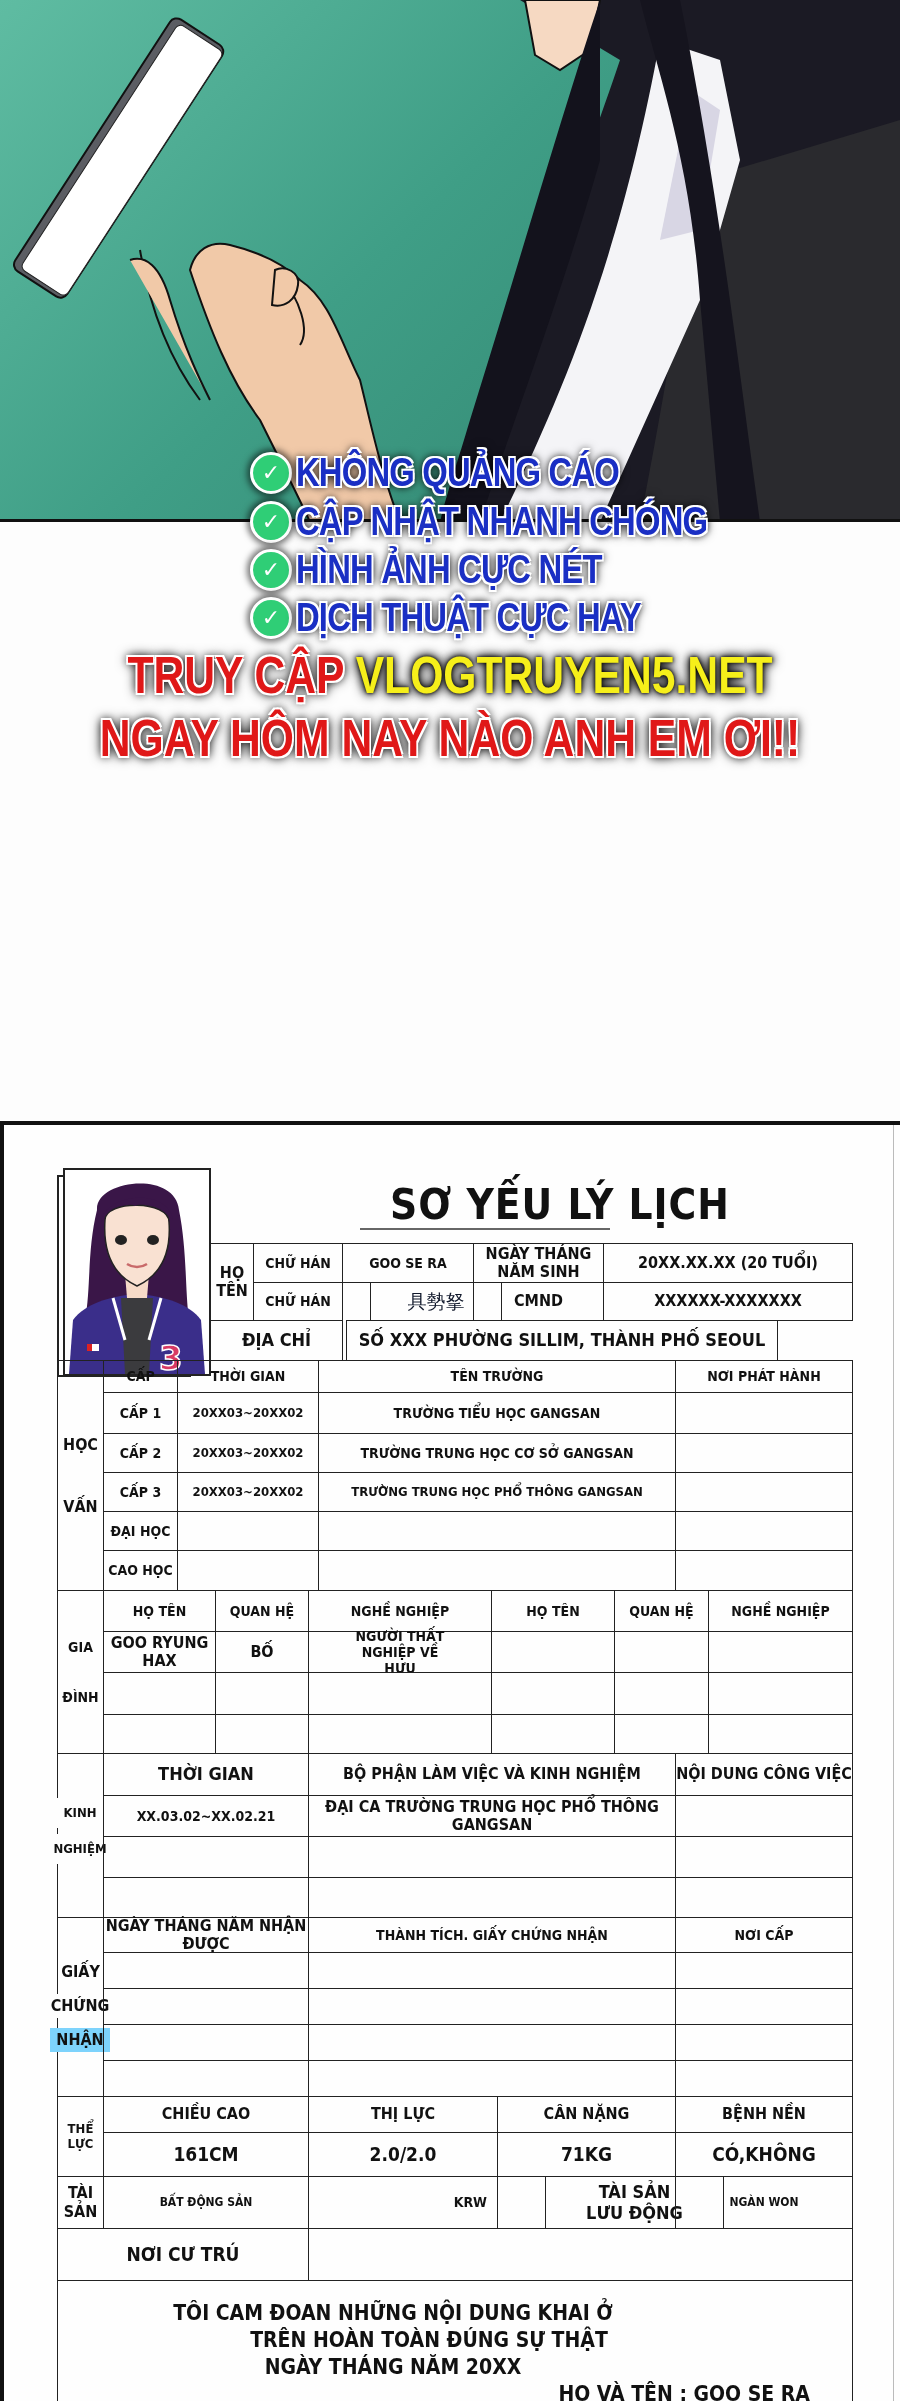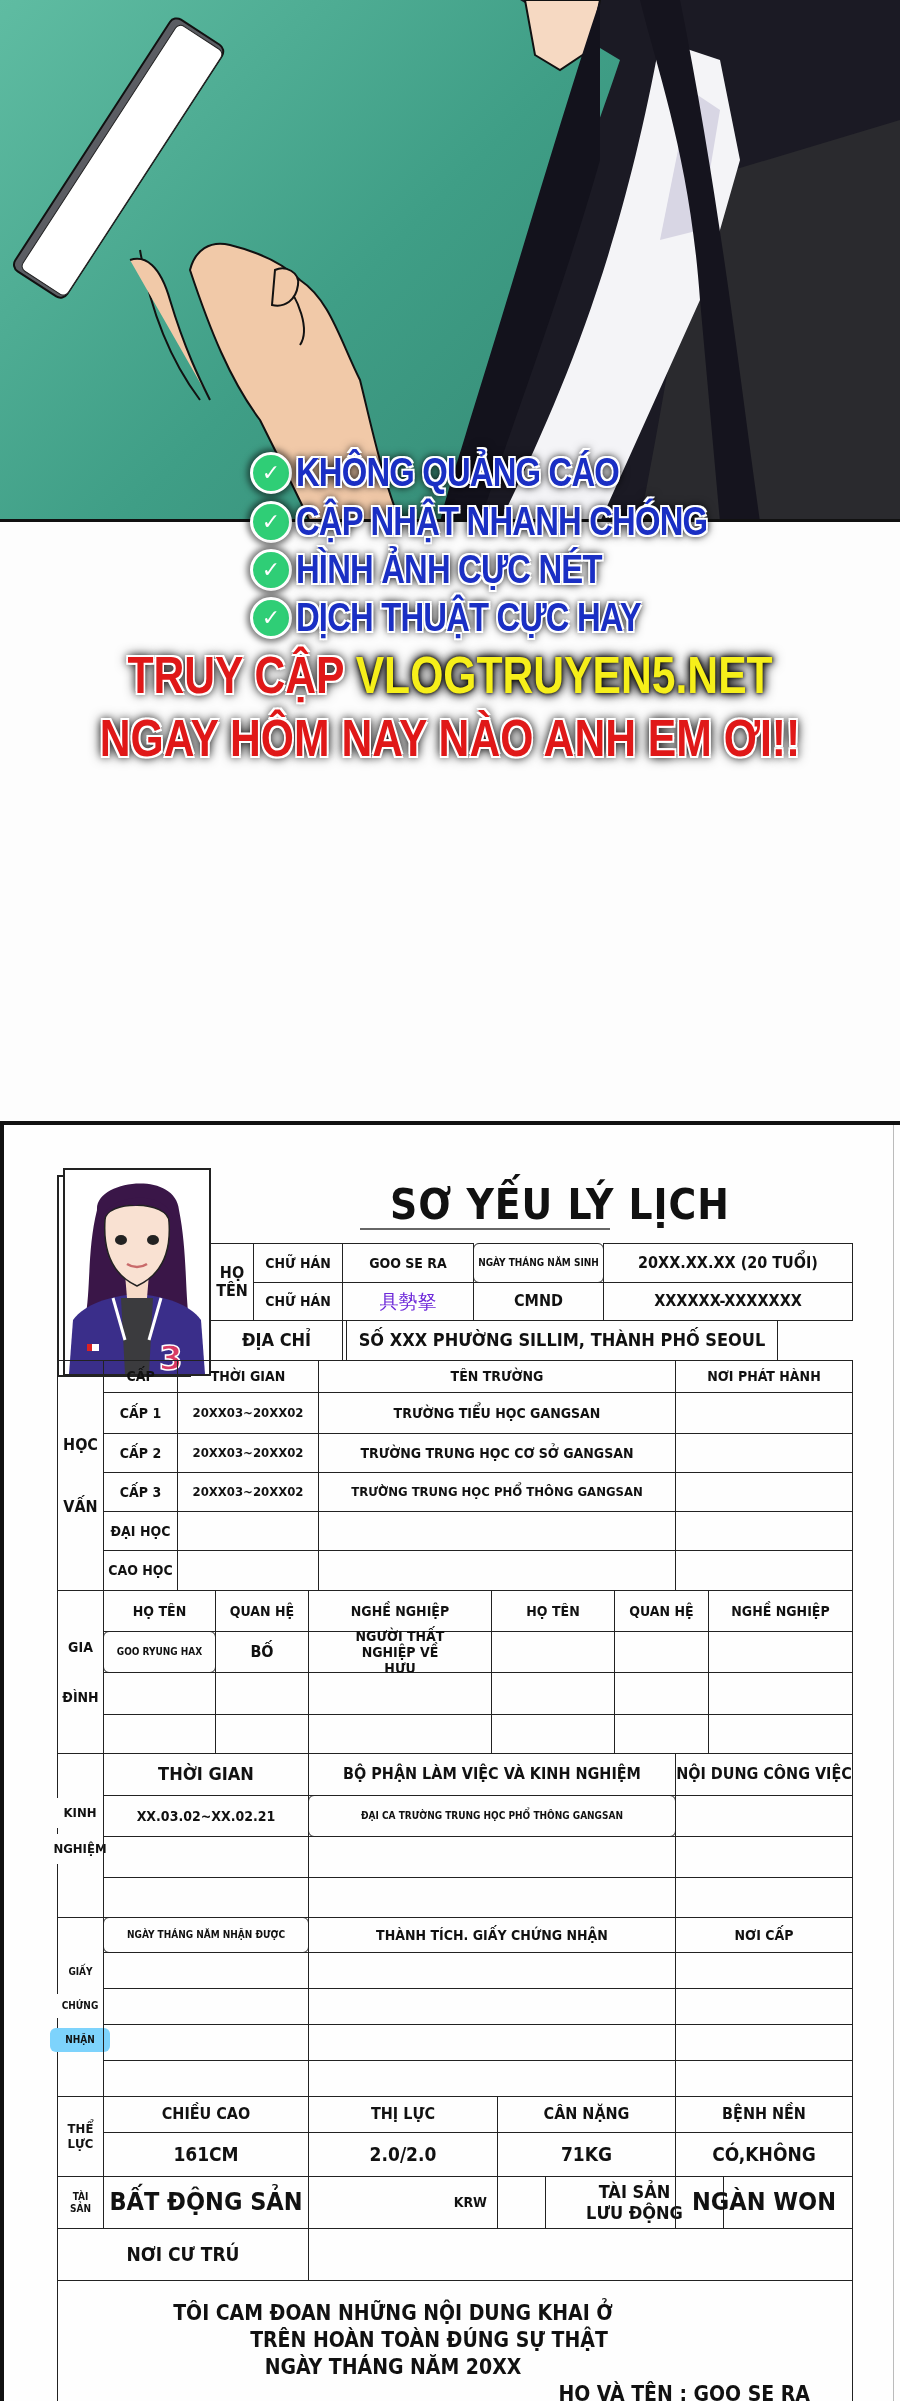--- a/index.html
+++ b/index.html
@@ -21,22 +21,22 @@
   #frame{left:0;top:1121px;width:900px;height:1290px;border-top:4px solid #111;border-left:4px solid #111;box-sizing:border-box;background:#fefefe;}
   #frame-inner{left:893px;top:1125px;width:1px;height:1280px;background:#bbb;}
   .title{left:300px;top:1180px;width:520px;text-align:center;font-family:"DejaVu Sans Condensed","DejaVu Sans",sans-serif;font-weight:900;font-size:42px;color:#111;letter-spacing:1px;}
   .title-ul{left:360px;top:1228px;width:250px;height:2px;background:#666;}
   
   #photo-back{left:57px;top:1175px;width:130px;height:198px;border:2px solid #222;background:#fff;}
   #photo{left:63px;top:1168px;width:144px;height:204px;border:2px solid #222;background:#fff;overflow:hidden;}
   
   .c{position:absolute;box-sizing:border-box;border:1.5px solid #222;display:flex;align-items:center;justify-content:center;text-align:center;font-weight:bold;color:#111;font-size:15px;line-height:1.15;background:transparent;}
   .lbl{position:absolute;box-sizing:border-box;display:flex;align-items:center;justify-content:center;text-align:center;font-weight:bold;color:#111;font-size:14px;line-height:1.2;}
-  .s12{font-size:10px;border-radius:6px;} .s13{font-size:13px;} .s14{font-size:14px;} .s16{font-size:16px;} .s18{font-size:18px;} .s19{font-size:19px;} .s20{font-size:25px;}
-  .cjk{font-weight:normal;color:#6d28d9;font-size:19px;font-family:"DejaVu Sans",sans-serif;}
+  .s12{font-size:16px;} .s13{font-size:13px;} .s14{font-size:14px;} .s16{font-size:16px;} .s18{font-size:18px;} .s19{font-size:19px;} .s20{font-size:12px;}
+  .cjk{font-weight:normal;color:#0f172a;font-size:19px;font-family:"DejaVu Sans",sans-serif;margin-left:28px;}
   .decl{position:absolute;left:57px;width:672px;text-align:center;font-weight:bold;font-size:21px;color:#111;}
 </style>
 </head>
 <body>
 
 <div id="panel" class="abs">
   <div class="bg-grad"></div>
   <svg width="900" height="522" viewBox="0 0 900 522" style="position:absolute;left:0;top:0">
 
     <path d="M520 0 L900 0 L900 522 L470 522 C480 440 500 360 540 280 C570 200 600 120 620 60 Z" fill="#1b1a24"></path>

